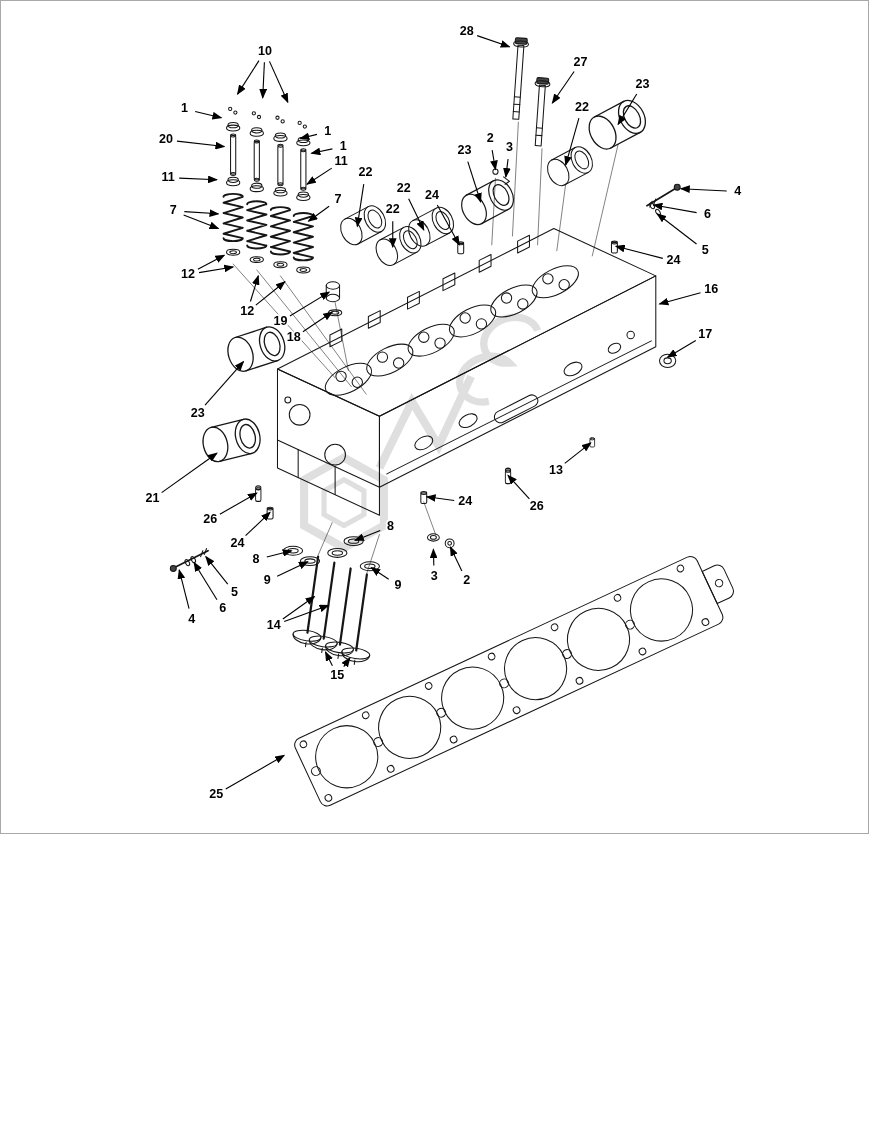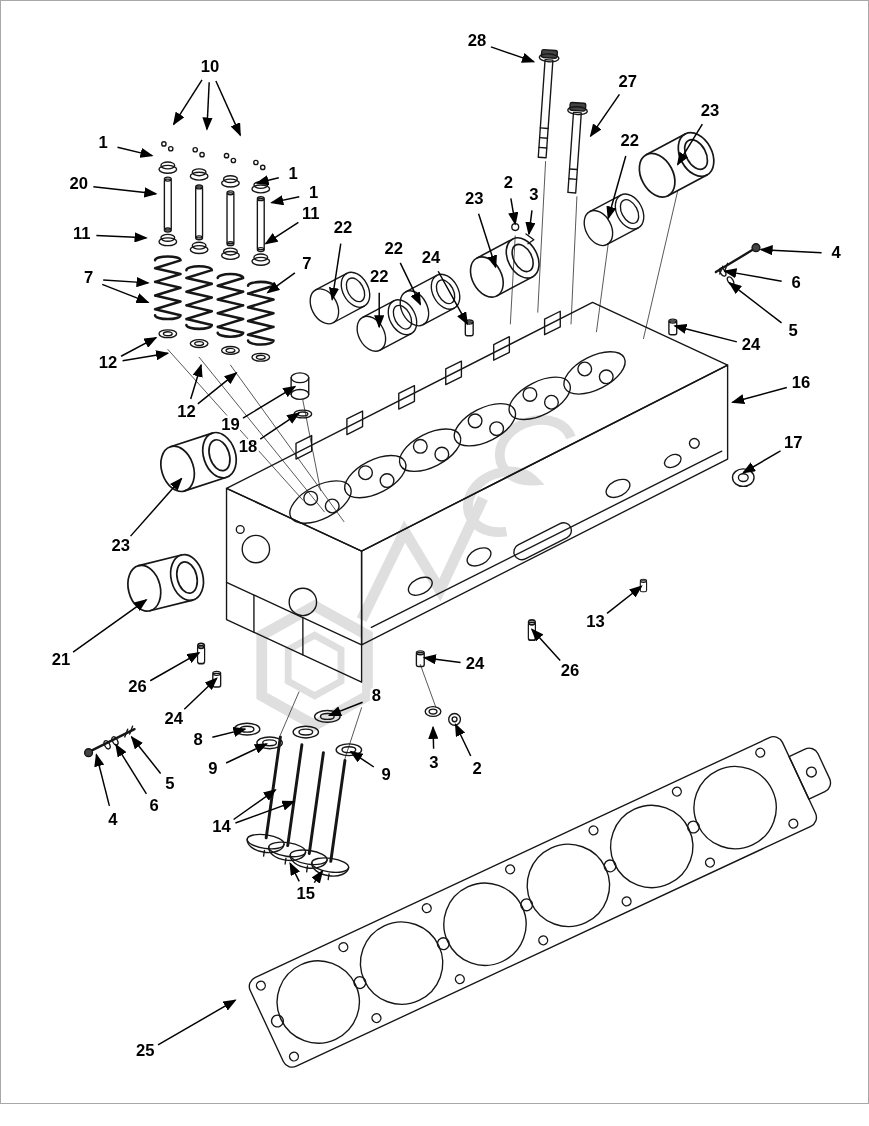--- a/index.html
+++ b/index.html
@@ -1,18 +1,18 @@
 <!DOCTYPE html>
 <html><head>
 <meta charset="utf-8">
 <style>
   html,body{margin:0;padding:0;background:#fff;}
   .page{
     position:relative;
-    width:869px;height:1104px;
+    width:869px;height:834px;
     background:#ffffff;
     border:1px solid #a8a8a8;
     box-sizing:border-box;
     overflow:hidden;
     font-family:"Liberation Sans", sans-serif;
   }
   .page svg{position:absolute;left:0;top:0;width:100%;height:100%;}
   text.callout{
     font:bold 17px "Liberation Sans", sans-serif;
     fill:#000;

